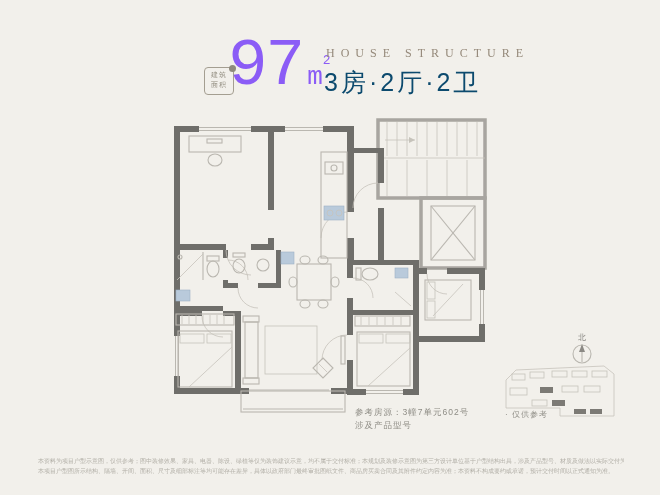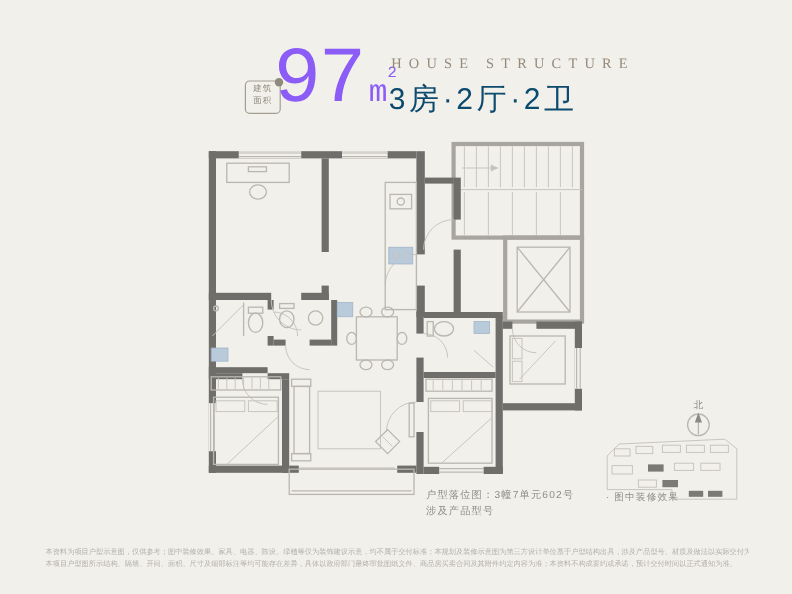--- a/index.html
+++ b/index.html
@@ -256,21 +256,21 @@
 
     <g>
       <rect class="t" x="262" y="170" width="46" height="40"></rect>
       <rect class="tt" x="264" y="172" width="8" height="17"></rect>
         <rect class="tt" x="264" y="191" width="8" height="17"></rect>
       <line class="tt" x1="300" y1="174" x2="270" y2="206"></line>
     </g>
   </svg>
 
   <div class="ref-text">
-    <div>户型落位图：3幢7单元602号</div>
+    <div>参考房源：3幢7单元602号</div>
     <div>涉及产品型号</div>
   </div>
 
   <svg style="position:absolute;left:498px;top:328px;" width="140" height="92" viewBox="0 0 140 92">
     <g>
       <text class="north-label" x="84" y="12" text-anchor="middle">北</text>
       <circle class="t" cx="84" cy="26" r="9"></circle>
       <line class="t" x1="84" y1="18" x2="84" y2="34"></line>
       <path d="M84,16 L81,24 L87,24 Z" fill="#8b8984" stroke="none"></path>
     </g>
@@ -286,20 +286,20 @@
       <rect class="tt" x="12" y="60" width="17" height="7"></rect>
       <rect class="tt" x="64" y="58" width="16" height="6"></rect>
       <rect class="tt" x="86" y="58" width="16" height="6"></rect>
       <rect class="tt" x="34" y="72" width="15" height="6"></rect>
       <rect x="42" y="59" width="13" height="6" fill="#7c7a75"></rect>
       <rect x="54" y="72" width="13" height="6" fill="#7c7a75"></rect>
       <rect x="76" y="81" width="12" height="5" fill="#7c7a75"></rect>
       <rect x="92" y="81" width="12" height="5" fill="#7c7a75"></rect>
     </g>
   </svg>
-  <div class="site-caption">· 图中装修效果</div>
+  <div class="site-caption">· 仅供参考</div>
 
   <div class="disclaimer">
     <div>本资料为项目户型示意图，仅供参考；图中装修效果、家具、电器、陈设、绿植等仅为装饰建议示意，均不属于交付标准；本规划及装修示意图为第三方设计单位基于户型结构出具，涉及产品型号、材质及做法以实际交付为准；</div>
     <div>本项目户型图所示结构、隔墙、开间、面积、尺寸及细部标注等均可能存在差异，具体以政府部门最终审批图纸文件、商品房买卖合同及其附件约定内容为准；本资料不构成要约或承诺，预计交付时间以正式通知为准。</div>
   </div>
 
 </div>
 
 </body></html>

